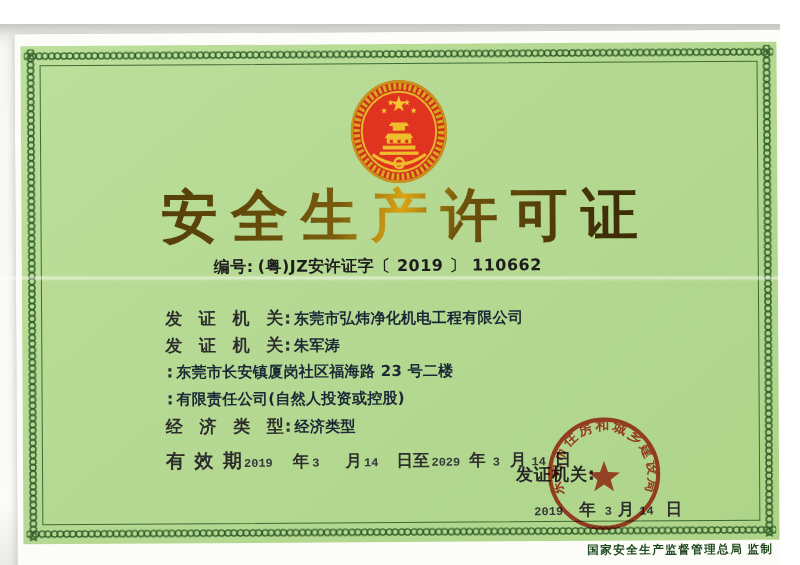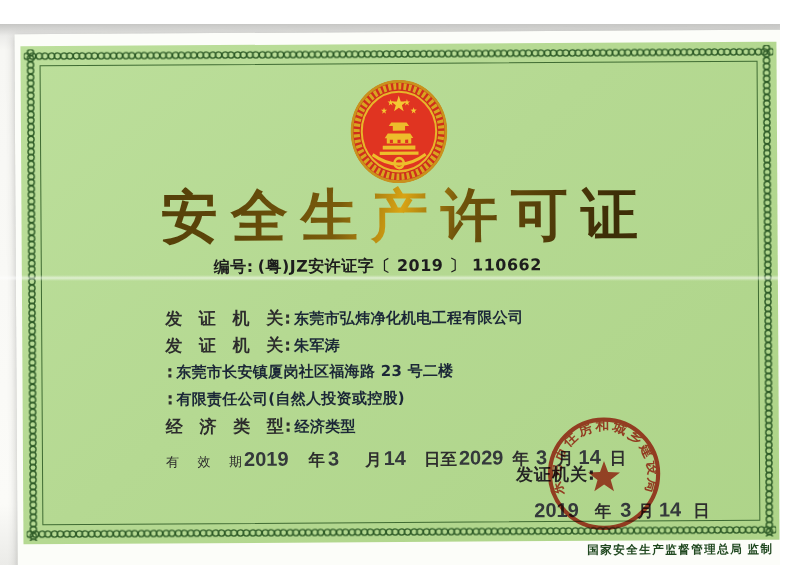--- a/index.html
+++ b/index.html
@@ -72,24 +72,24 @@
   .fcolon { font-size:17px; font-weight:700; color:#2d2d2d; margin:0 3px 0 1px; }
   .fvalue { font-size:15px; font-weight:700; color:#1b2737; letter-spacing:.3px; }
 
   .validity {
     position:absolute; left:143px; top:403px;
     display:flex; align-items:baseline; white-space:nowrap;
   }
   .vlabel {
     display:inline-block; width:76px;
     text-align:justify; text-align-last:justify;
-    font-size:13px; font-weight:400; color:#2d2d2d;
+    font-size:19px; font-weight:700; color:#2d2d2d;
   }
   .unit { font-size:16.5px; font-weight:700; color:#2d2d2d; }
-  .typed { font-family:Liberation Sans, sans-serif; font-size:20px; font-weight:700; color:#34393b; }
+  .typed { font-family:Liberation Mono, monospace; font-size:12px; font-weight:700; color:#34393b; }
 
   .v-y1{margin-left:2px} .v-uy1{margin-left:20px} .v-m1{margin-left:3px}
   .v-um1{margin-left:26px} .v-d1{margin-left:2px} .v-uto{margin-left:18px}
   .v-y2{margin-left:2px} .v-uy2{margin-left:9px} .v-m2{margin-left:7px}
   .v-um2{margin-left:10px} .v-d2{margin-left:5px} .v-ud{margin-left:9px}
 
   .issuer-label {
     position:absolute; left:493px; top:420px;
     font-size:17px; font-weight:700; color:#252525; letter-spacing:1px;
     white-space:nowrap;

